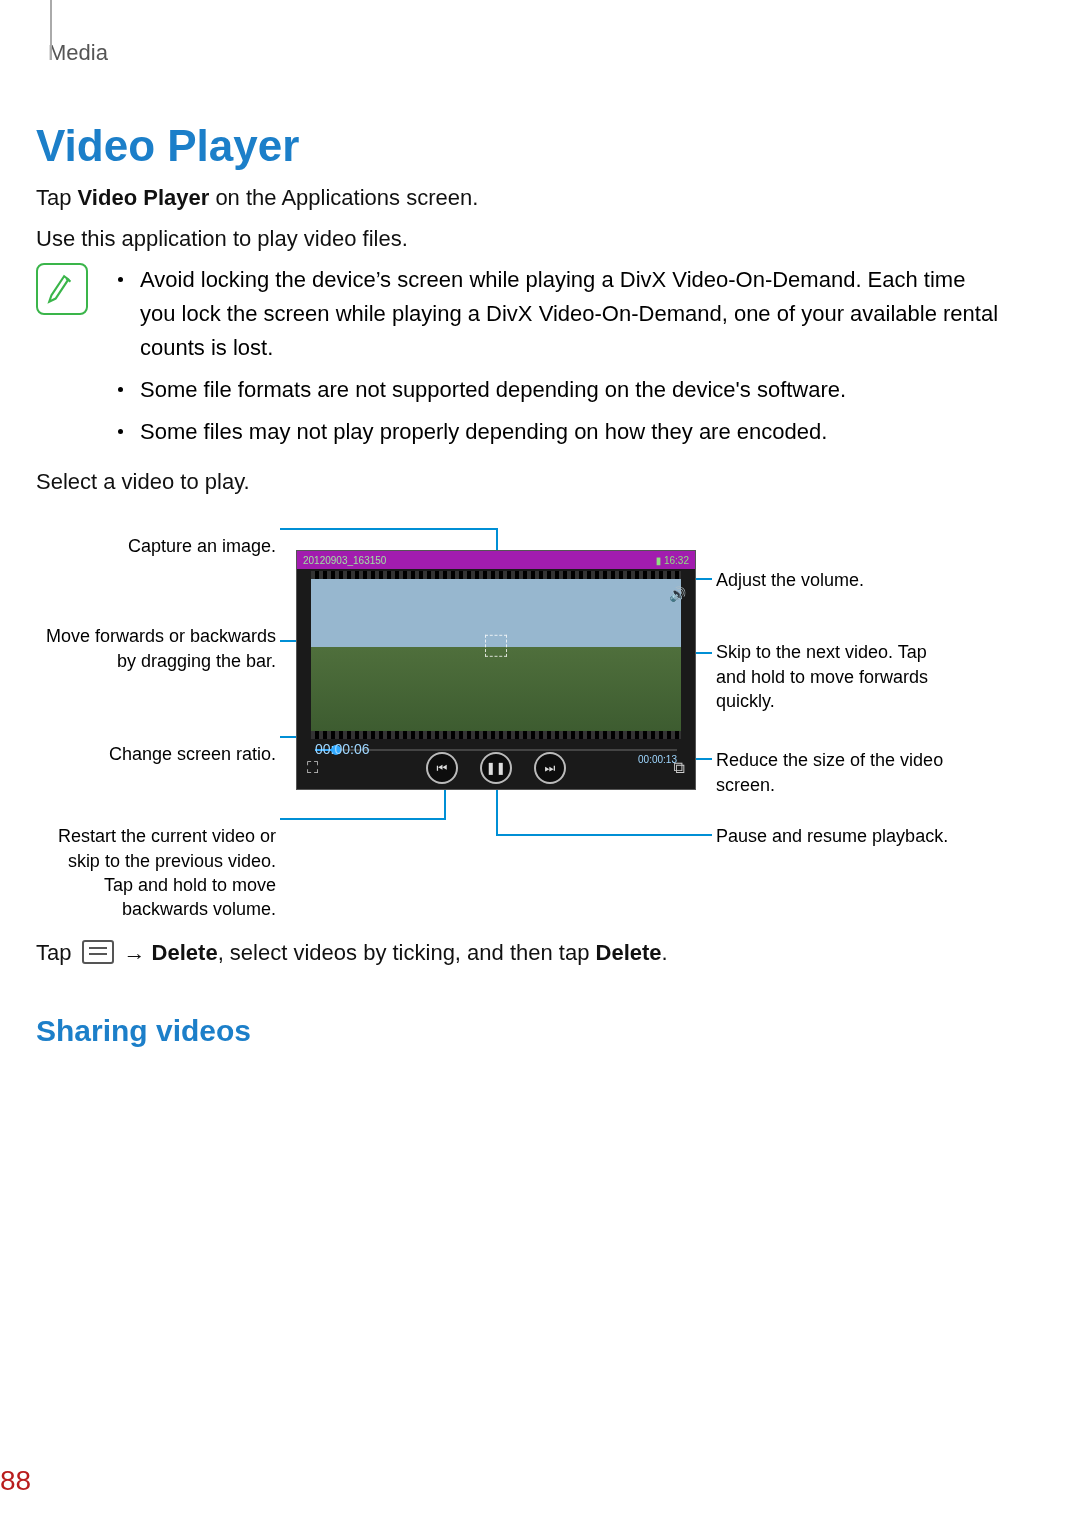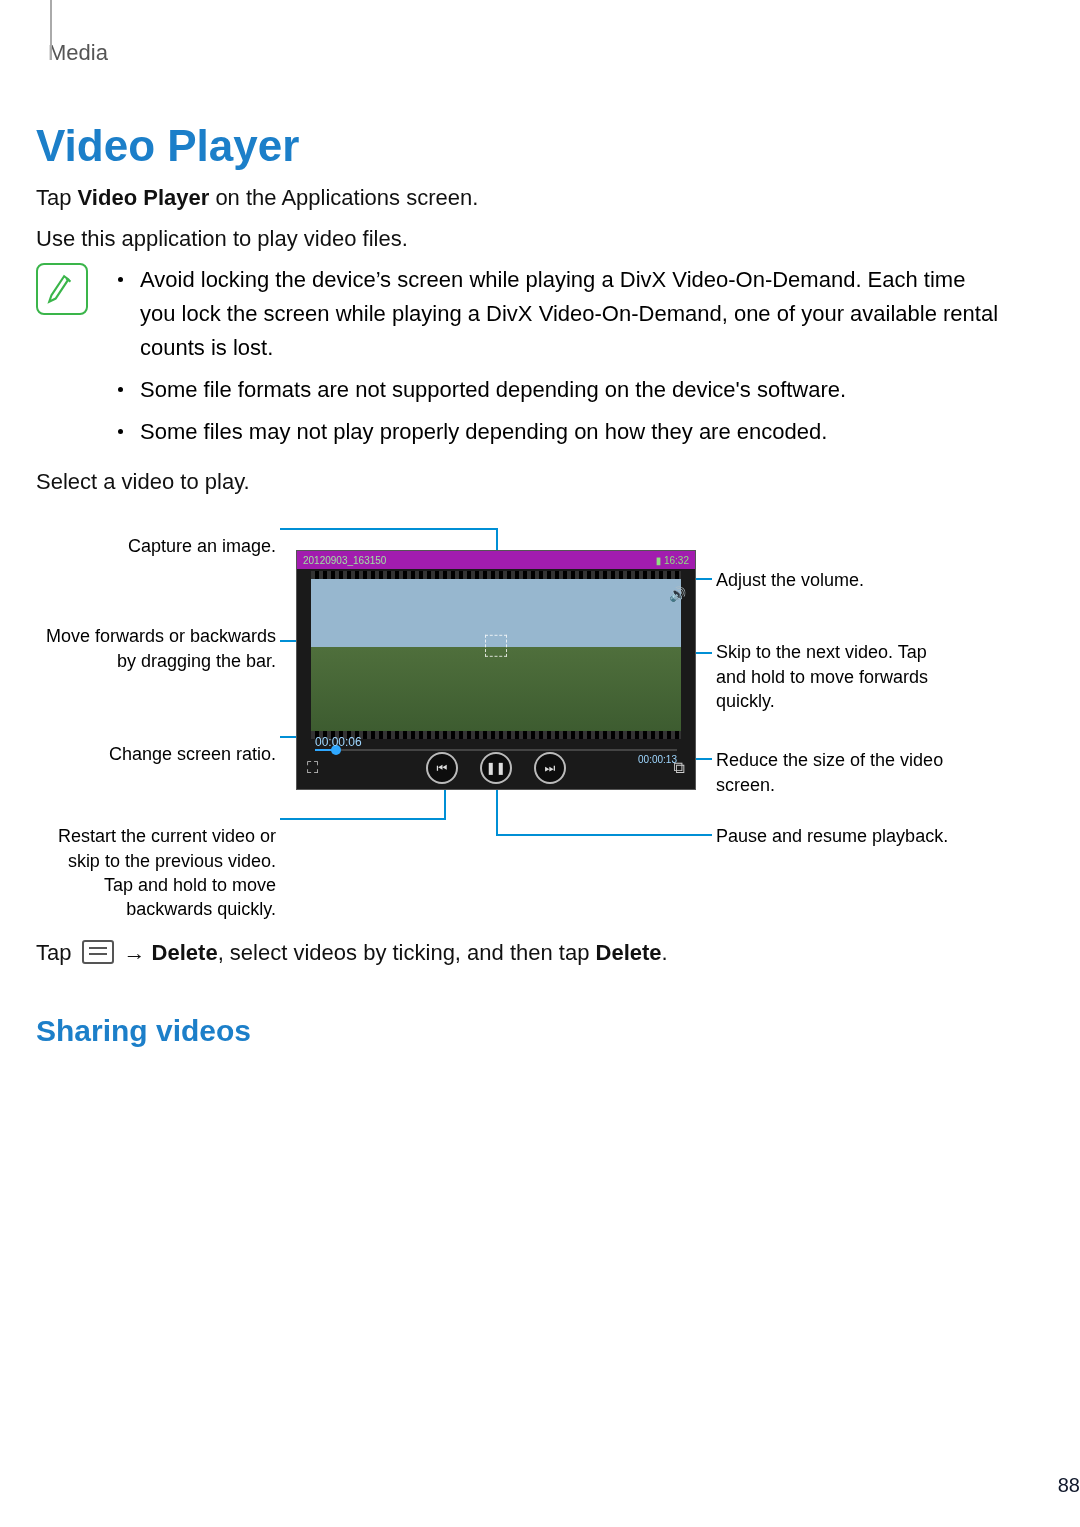--- a/index.html
+++ b/index.html
@@ -138,21 +138,21 @@
   .prog-line {
     position:absolute; left:18px; right:18px; bottom: 38px;
     height:2px; background:#444;
   }
   .prog-fill {
     position:absolute; left:18px; bottom:38px; width:18px; height:2px; background:#2fa8ff;
   }
   .prog-dot {
     position:absolute; left:34px; bottom:34px; width:10px;height:10px;border-radius:50%;background:#2fa8ff;
   }
-  .t1 { position:absolute; left:18px; bottom:40px; color:#9fd7ff; font-size:12px;margin-top:45px;}
+  .t1 { position:absolute; left:18px; bottom:32px; color:#9fd7ff; font-size:14px;margin-top:45px;}
   .t2 { position:absolute; right:18px; bottom:24px; color:#9fd7ff; font-size:10px;}
   .ctrl-row {
     position:absolute; left:0; right:0; bottom:4px; height:34px;
     display:flex; align-items:center; justify-content:space-between;
     padding: 0 10px;
   }
   .ctrl-center { display:flex; gap:22px; }
   .cbtn {
     width:28px;height:28px;border:2px solid #bbb;border-radius:50%;
     display:flex;align-items:center;justify-content:center;color:#ddd;font-size:12px;
@@ -186,23 +186,23 @@
   }
   .inline-icon::before { top:5px; }
   .inline-icon::after { top:11px; box-shadow:0 -6px 0 #555 inset; }
 
   .arrow { display:inline-block; margin: 0 6px; }
 
   .pagenum {
     position:absolute;
     bottom: 30px;
     left: 0; right:0;
-    text-align:right;
-    font-size:20px;
-    color:#0f172a;
+    text-align:left;
+    font-size:28px;
+    color:#b91c1c;
   }
 </style>
 </head>
 <body>
 
 <div class="page">
   <div class="corner"></div>
   <div class="breadcrumb">Media</div>
 
   <h1 class="title">Video Player</h1>
@@ -226,21 +226,21 @@
     </ul>
   </div>
 
   <p>Select a video to play.</p>
 
   <div class="diagram">
 
     <div class="lbl left" style="top:10px">Capture an image.</div>
     <div class="lbl left" style="top:100px">Move forwards or backwards by dragging the bar.</div>
     <div class="lbl left" style="top:218px">Change screen ratio.</div>
-    <div class="lbl left" style="top:300px">Restart the current video or skip to the previous video. Tap and hold to move backwards quickly.</div>
+    <div class="lbl left" style="top:300px">Restart the current video or skip to the previous video. Tap and hold to move backwards volume.</div>
 
     <div class="lbl right" style="top:60px">Adjust the volume.</div>
     <div class="lbl right" style="top:132px">Skip to the next video. Tap and hold to move forwards quickly.</div>
     <div class="lbl right" style="top:240px">Reduce the size of the video screen.</div>
     <div class="lbl right" style="top:316px">Pause and resume playback.</div>
 
     <div class="callout" style="left:244px;top:20px;width:216px;height:2px"></div>
     <div class="callout" style="left:460px;top:20px;width:2px;height:48px"></div>
     <div class="callout" style="left:244px;top:132px;width:54px;height:2px"></div>
     <div class="callout" style="left:296px;top:132px;width:2px;height:112px"></div>

